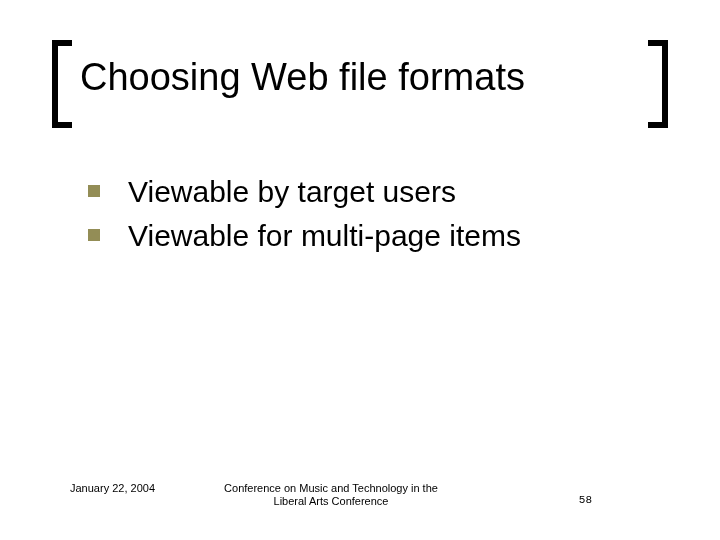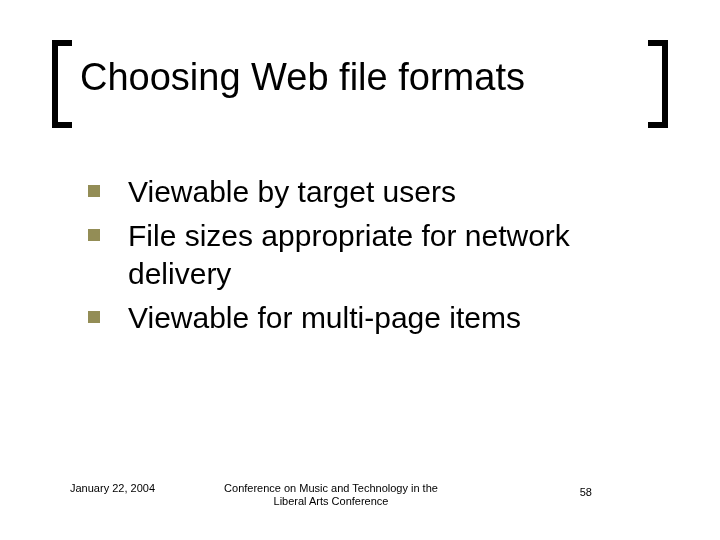--- a/index.html
+++ b/index.html
@@ -94,45 +94,42 @@
     position: absolute;
     left: 0;
     right: 0;
     top: 0;
     text-align: center;
     line-height: 13px;
   }
   .footer-page {
     position: absolute;
     right: 0;
-    top: 4px;
+    top: 12px;
+    font-family: Liberation Mono, monospace;
   }
 </style>
 </head>
 <body>
 
 <div class="slide">
 
   <div class="title-wrap">
     <div class="bracket-left"></div>
     <div class="title">Choosing Web file formats</div>
     <div class="bracket-right"></div>
   </div>
 
   <div class="body">
     <div class="item">
       <div class="bullet"></div>
       <div class="item-text">Viewable by target users</div>
     </div>
     <div class="item">
       <div class="bullet"></div>
-      <div class="item-text">File sizes appropriate for network delivery</div>
-    </div>
-    <div class="item">
-      <div class="bullet"></div>
       <div class="item-text">Viewable for multi-page items</div>
     </div>
   </div>
 
   <div class="footer">
     <div class="footer-date">January 22, 2004</div>
     <div class="footer-center">
       <span>Conference on Music and Technology in the</span><br>
       <span>Liberal Arts Conference</span>
     </div>

